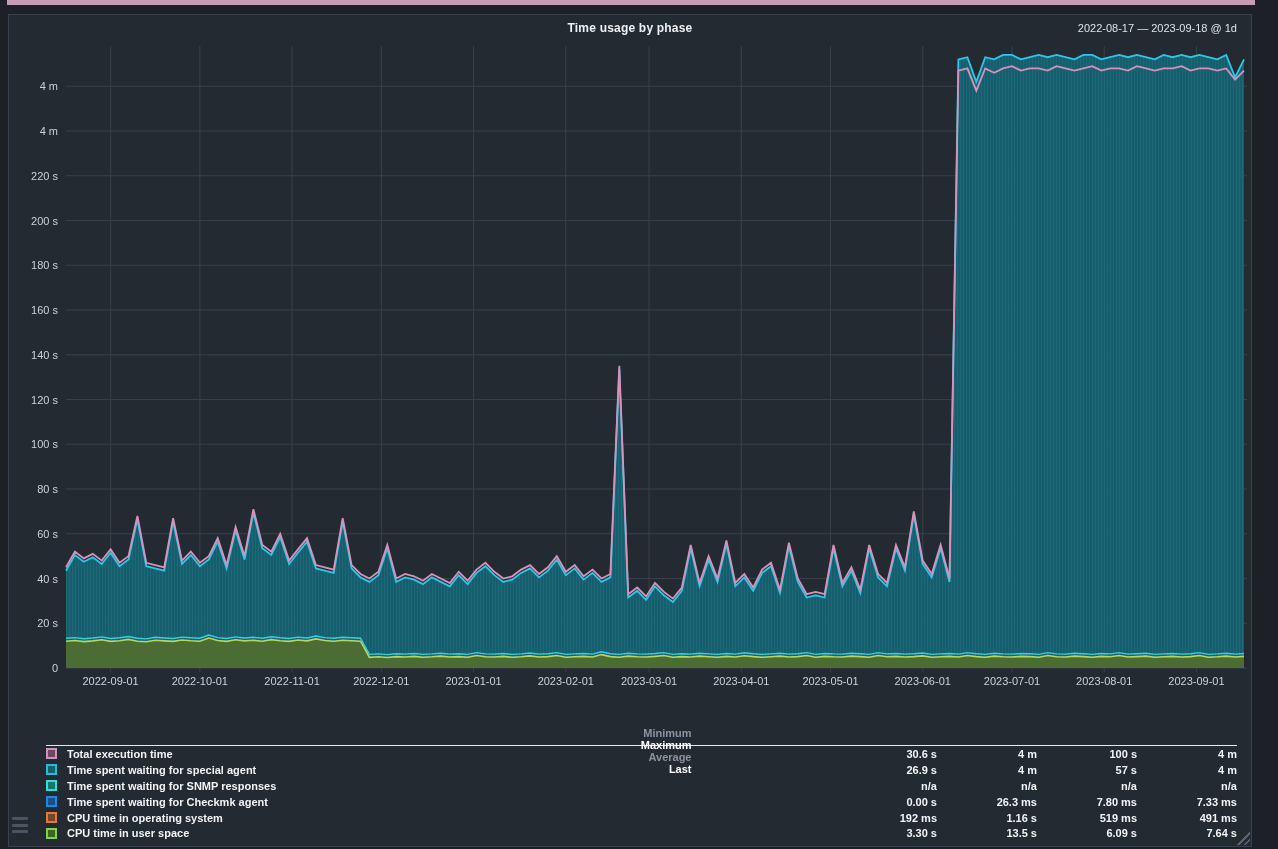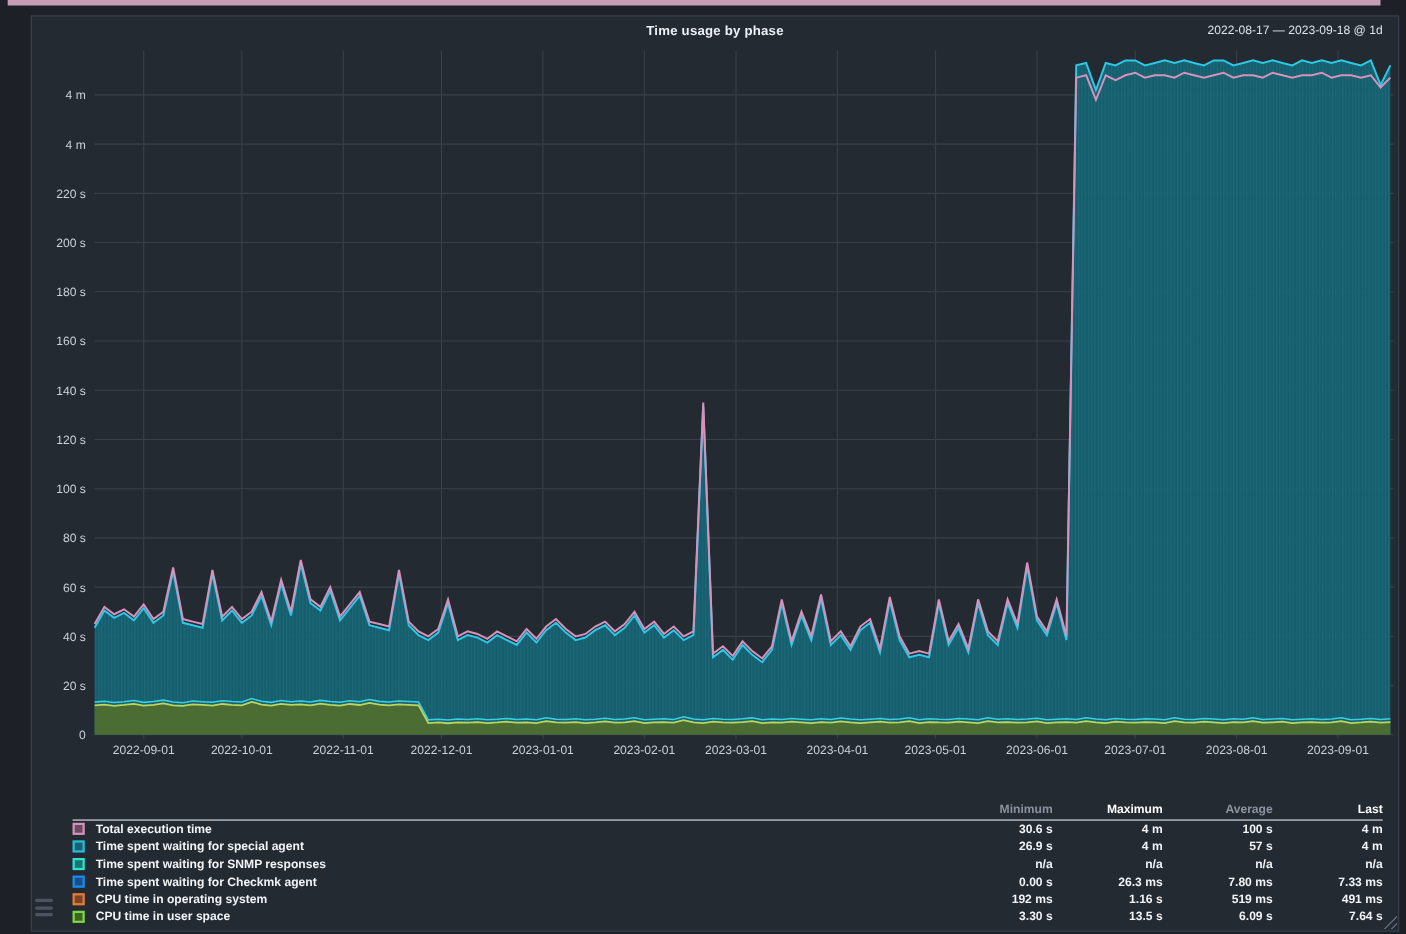--- a/index.html
+++ b/index.html
@@ -1,29 +1,29 @@
 <!DOCTYPE html>
 <html><head>
 <meta charset="utf-8">
 <style>
   html,body{margin:0;padding:0;background:#1d2127;width:1278px;height:849px;overflow:hidden;
     font-family:"Liberation Sans",sans-serif;-webkit-font-smoothing:antialiased;}
   .page{position:relative;width:1278px;height:849px;background:#1d2127;}
   .top-bar{position:absolute;left:7px;top:0;width:1248px;height:5px;background:#c59eb5;}
-  .panel{position:absolute;left:28px;top:14px;width:1242px;height:831px;background:#242a32;
+  .panel{position:absolute;left:8px;top:14px;width:1242px;height:831px;background:#242a32;
     border:1px solid #3a414c;box-sizing:content-box;}
   .graph-title{position:absolute;left:0;right:0;top:6px;text-align:center;color:#eef1f5;
     font-size:12px;font-weight:bold;letter-spacing:.2px;}
   .time-range{position:absolute;right:14px;top:7px;color:#dfe3e8;font-size:11px;font-weight:normal;}
   .chart{position:absolute;inset:0;}
   .chart svg{position:absolute;left:0;top:0;width:1242px;height:831px;display:block;}
   .legend{position:absolute;left:37px;right:14px;top:712px;}
   .lrow{display:flex;align-items:center;height:15.9px;}
   .lrow.lhead{height:18px;}
-  .lhead{border-bottom:1px solid #e6e9ee;}
+  .lhead{border-bottom:1px solid #e6e9ee;flex-direction:column;}
   .sw{width:11px;height:11px;border:2px solid #fff;margin-right:10px;flex:0 0 auto;box-sizing:border-box;}
   .sw-space{width:23px;flex:0 0 auto;}
   .lbl{flex:1 1 auto;color:#f2f4f7;font-size:11px;font-weight:bold;white-space:nowrap;}
   .col{width:100px;flex:0 0 auto;text-align:right;color:#f2f4f7;font-size:11px;font-weight:bold;}
   .hdr{color:#ffffff;}
   .hdr.dim{color:#8b93a1;}
   .hamburger{position:absolute;left:3px;top:801px;width:16px;height:18px;display:flex;
     flex-direction:column;justify-content:space-between;padding:1px 0;box-sizing:border-box;cursor:pointer;}
   .hamburger span{display:block;height:3px;background:#4b5562;border-radius:1px;}
   .resize-handle{position:absolute;right:1px;bottom:1px;width:15px;height:15px;cursor:nwse-resize;

